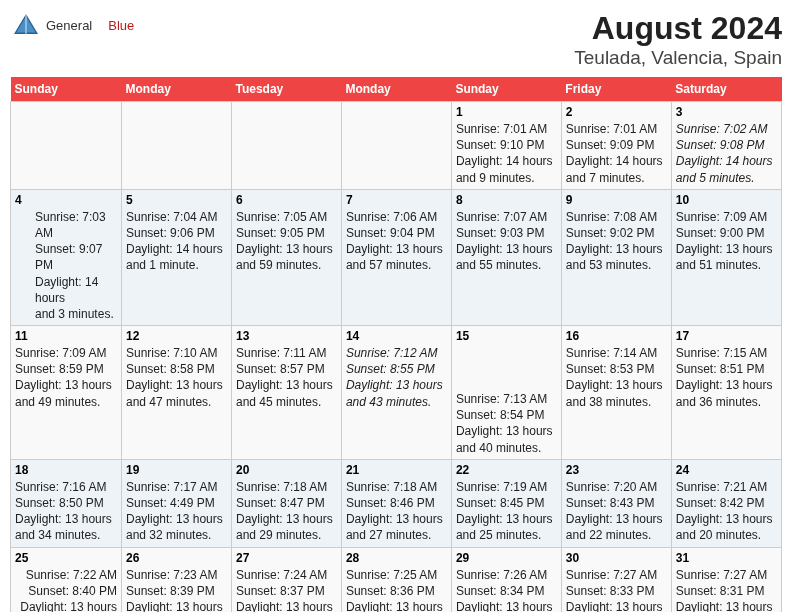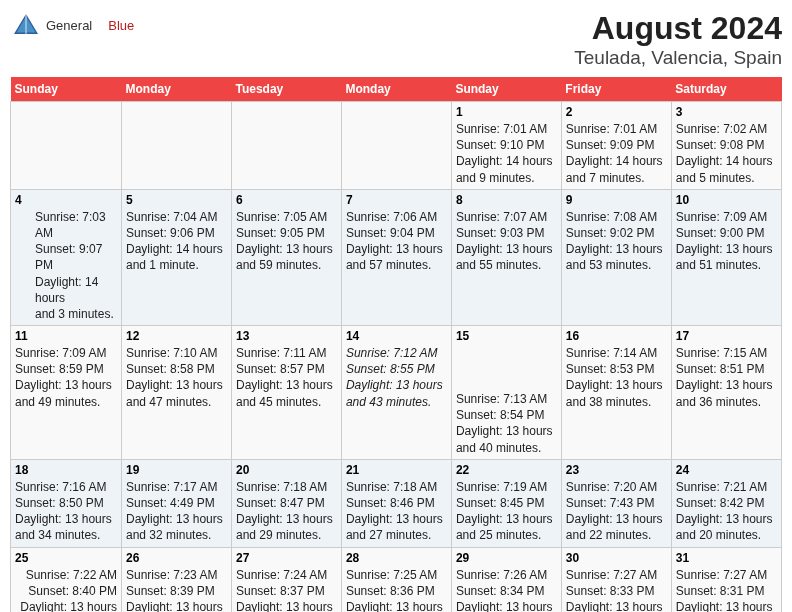--- a/index.html
+++ b/index.html
@@ -136,21 +136,21 @@
         </td>
         <td>
           <span class="day-num">2</span>
           <div class="day-info" style="white-space: pre-line;">Sunrise: 7:01 AM
 Sunset: 9:09 PM
 Daylight: 14 hours
 and 7 minutes.</div>
         </td>
         <td>
           <span class="day-num">3</span>
-          <div class="day-info" style="white-space: pre-line;">Sunrise: 7:02 AM
+          <div class="day-info" style="white-space: pre-line; font-style: italic;">Sunrise: 7:02 AM
 Sunset: 9:08 PM
 Daylight: 14 hours
 and 5 minutes.</div>
         </td>
       </tr>
       <tr>
         <td>
           <span class="day-num">4</span>
           <div class="day-info" style="white-space: pre-line; margin-left: 20px;">Sunrise: 7:03 AM
 Sunset: 9:07 PM
@@ -283,21 +283,21 @@
         <td>
           <span class="day-num">22</span>
           <div class="day-info" style="white-space: pre-line;">Sunrise: 7:19 AM
 Sunset: 8:45 PM
 Daylight: 13 hours
 and 25 minutes.</div>
         </td>
         <td>
           <span class="day-num">23</span>
           <div class="day-info" style="white-space: pre-line;">Sunrise: 7:20 AM
-Sunset: 7:43 PM
+Sunset: 8:43 PM
 Daylight: 13 hours
 and 22 minutes.</div>
         </td>
         <td>
           <span class="day-num">24</span>
           <div class="day-info" style="white-space: pre-line;">Sunrise: 7:21 AM
 Sunset: 8:42 PM
 Daylight: 13 hours
 and 20 minutes.</div>
         </td>

